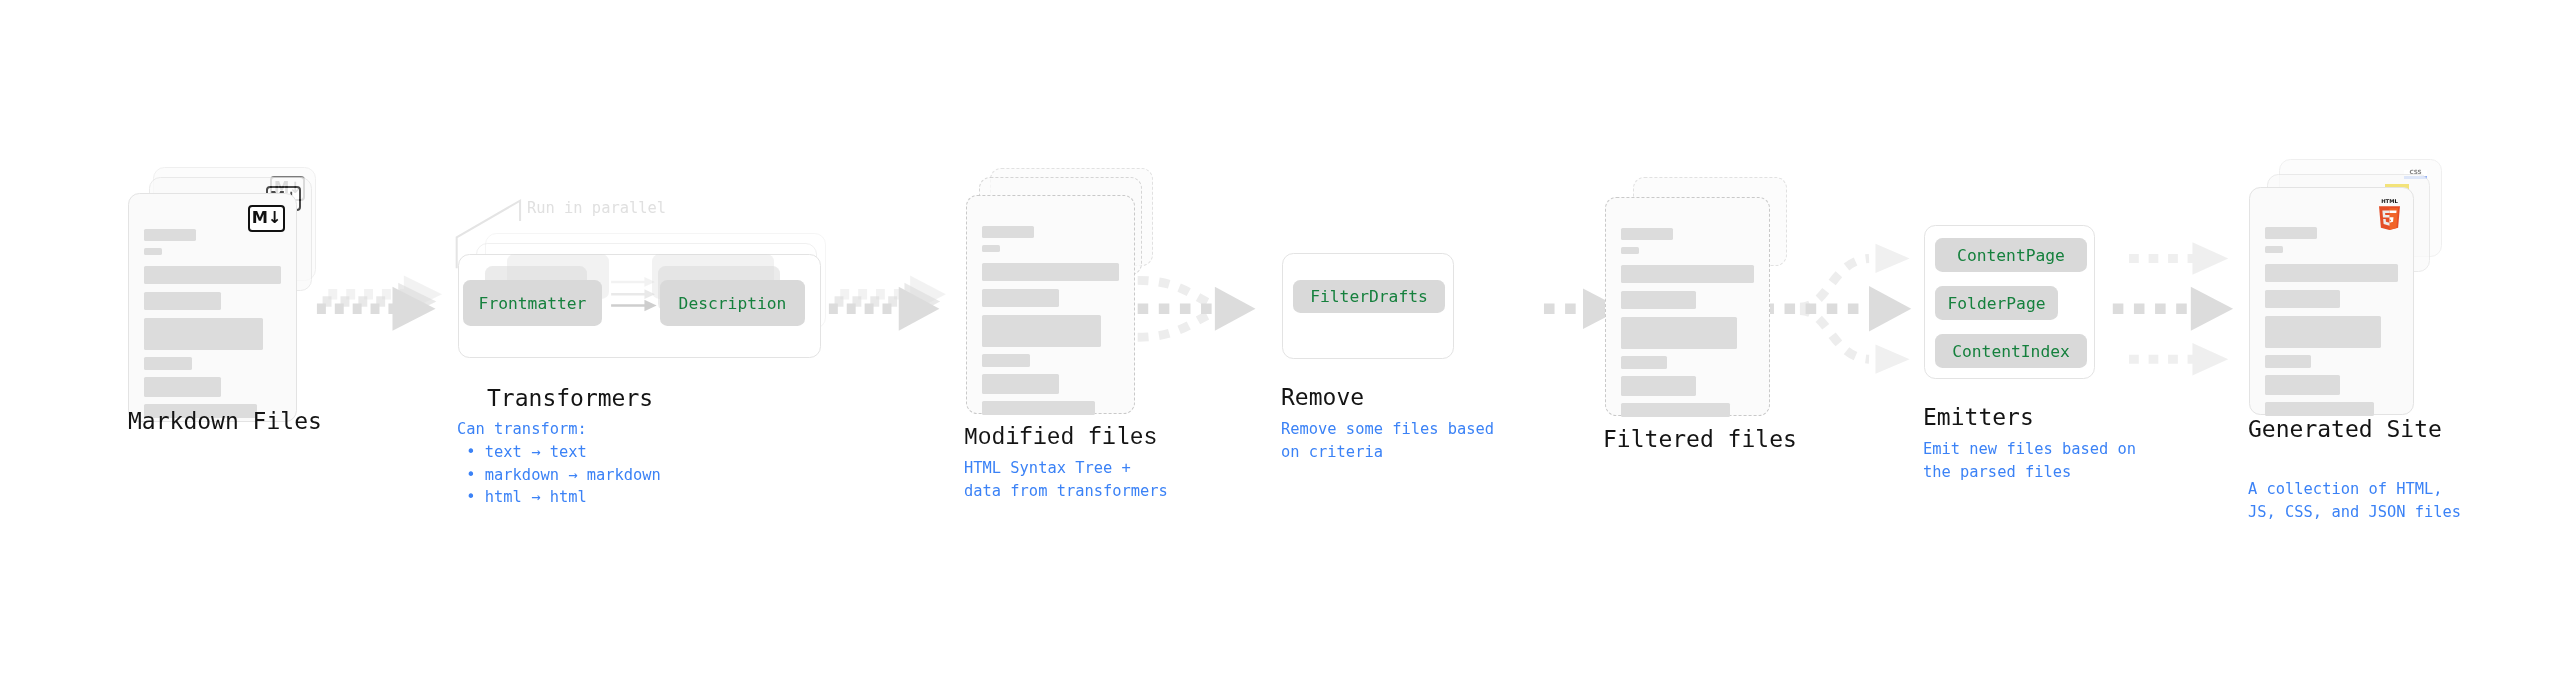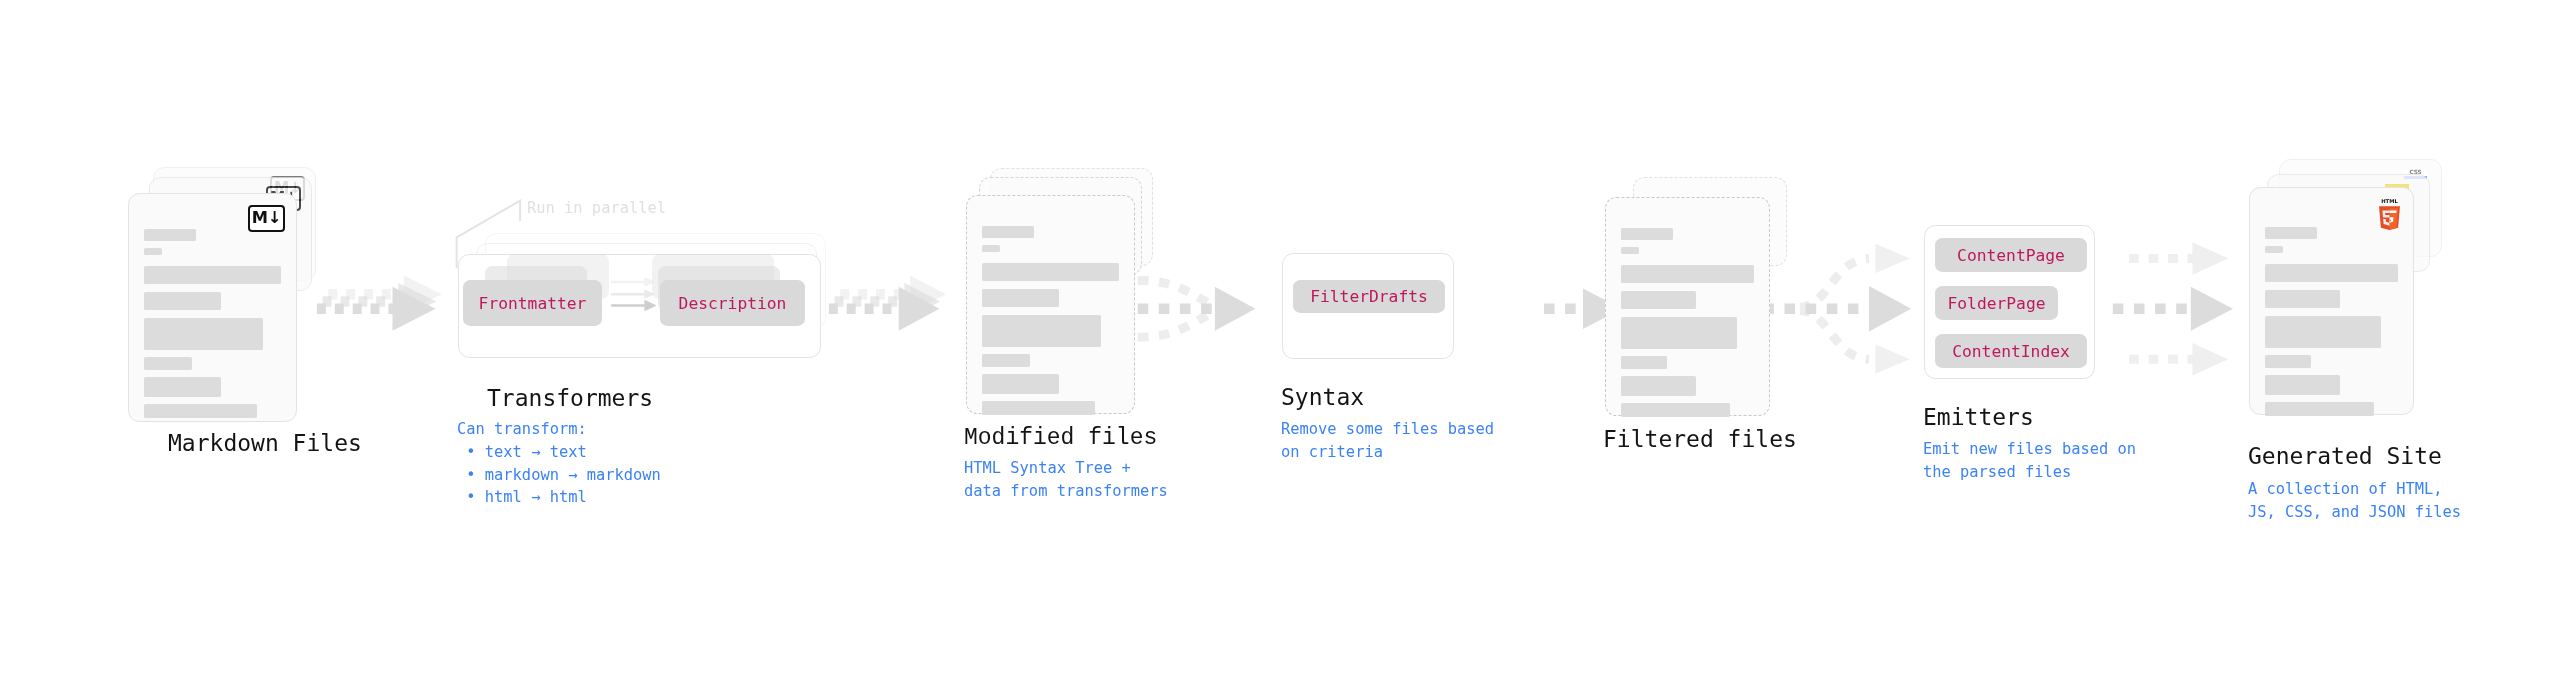--- a/index.html
+++ b/index.html
@@ -99,21 +99,21 @@
   .groupbox.ghost { background: rgba(255,255,255,0); }
 
   .chip {
     position: absolute;
     background: #d9d9d9;
     border-radius: 7.3px;
     display: flex;
     align-items: center;
     justify-content: center;
     font-size: 16.3px;
-    color: #be185d;
+    color: #15803d;
     white-space: nowrap;
     box-sizing: border-box;
   }
 
   
   .title {
     position: absolute;
     font-size: 23px;
     letter-spacing: 0px;
     color: #141414;
@@ -245,21 +245,21 @@
           <div class="sk" style="width:18.7px;height:6.5px;margin-bottom:10.6px;"></div>
           <div class="sk" style="width:100%;height:18.7px;"></div>
           <div class="sk" style="width:56%;height:18.7px;"></div>
           <div class="sk" style="width:87%;height:32px;"></div>
           <div class="sk" style="width:35%;height:13px;"></div>
           <div class="sk" style="width:56%;height:19.5px;"></div>
           <div class="sk" style="width:82%;height:14px;"></div>
         </div>
       </div>
     </div>
-    <div class="title" style="left:128px;top:430px;margin-left:40px;">Markdown Files</div>
+    <div class="title" style="left:128px;top:408px;">Markdown Files</div>
   </div>
 
   <div class="stage" style="left:0;top:0;">
 
     <div class="groupbox ghost" style="left:485px;top:233px;width:341px;height:96px;opacity:.35;"></div>
 
     <div class="groupbox ghost" style="left:476px;top:243px;width:341px;height:96px;opacity:.55;"></div>
 
     <div class="groupbox" style="left:458px;top:254px;width:363px;height:104px;">
     </div>
@@ -315,21 +315,21 @@
       </div>
     </div>
     <div class="title" style="left:964px;top:425px;font-family:Liberation Mono, monospace;">Modified files</div>
     <div class="subtitle" style="left:964px;top:457px;">HTML Syntax Tree +
 data from transformers</div>
   </div>
 
   <div class="stage" style="left:0;top:0;">
     <div class="groupbox" style="left:1282px;top:253px;width:172px;height:106px;"></div>
     <div class="chip" style="left:1293px;top:280px;width:152px;height:33px;">FilterDrafts</div>
-    <div class="title" style="left:1281px;top:384px;">Syntax</div>
+    <div class="title" style="left:1281px;top:384px;">Remove</div>
     <div class="subtitle" style="left:1281px;top:418px;">Remove some files based
 on criteria</div>
   </div>
 
   <div class="stage" style="left:0;top:0;">
     <div class="card-stack">
       <div class="doc dashed ghost3" style="left:1633px;top:177px;width:154px;height:89px;"></div>
       <div class="doc dashed" style="left:1605px;top:197px;width:165px;height:219px;">
         <div class="skeleton" style="top:30px;">
           <div class="sk" style="width:52px;height:12.2px;"></div>
@@ -385,19 +385,19 @@
           <div class="sk" style="width:18.7px;height:6.5px;margin-bottom:10.6px;"></div>
           <div class="sk" style="width:100%;height:18.7px;"></div>
           <div class="sk" style="width:56%;height:18.7px;"></div>
           <div class="sk" style="width:87%;height:32px;"></div>
           <div class="sk" style="width:35%;height:13px;"></div>
           <div class="sk" style="width:56%;height:19.5px;"></div>
           <div class="sk" style="width:82%;height:14px;"></div>
         </div>
       </div>
     </div>
-    <div class="title" style="left:2248px;top:443px;text-align:center;">Generated Site</div>
+    <div class="title" style="left:2248px;top:416px;text-align:center;">Generated Site</div>
     <div class="subtitle" style="left:2248px;top:462px;margin-top:16px;">A collection of HTML,
 JS, CSS, and JSON files</div>
   </div>
 
 </div>
 
 
 </body></html>

